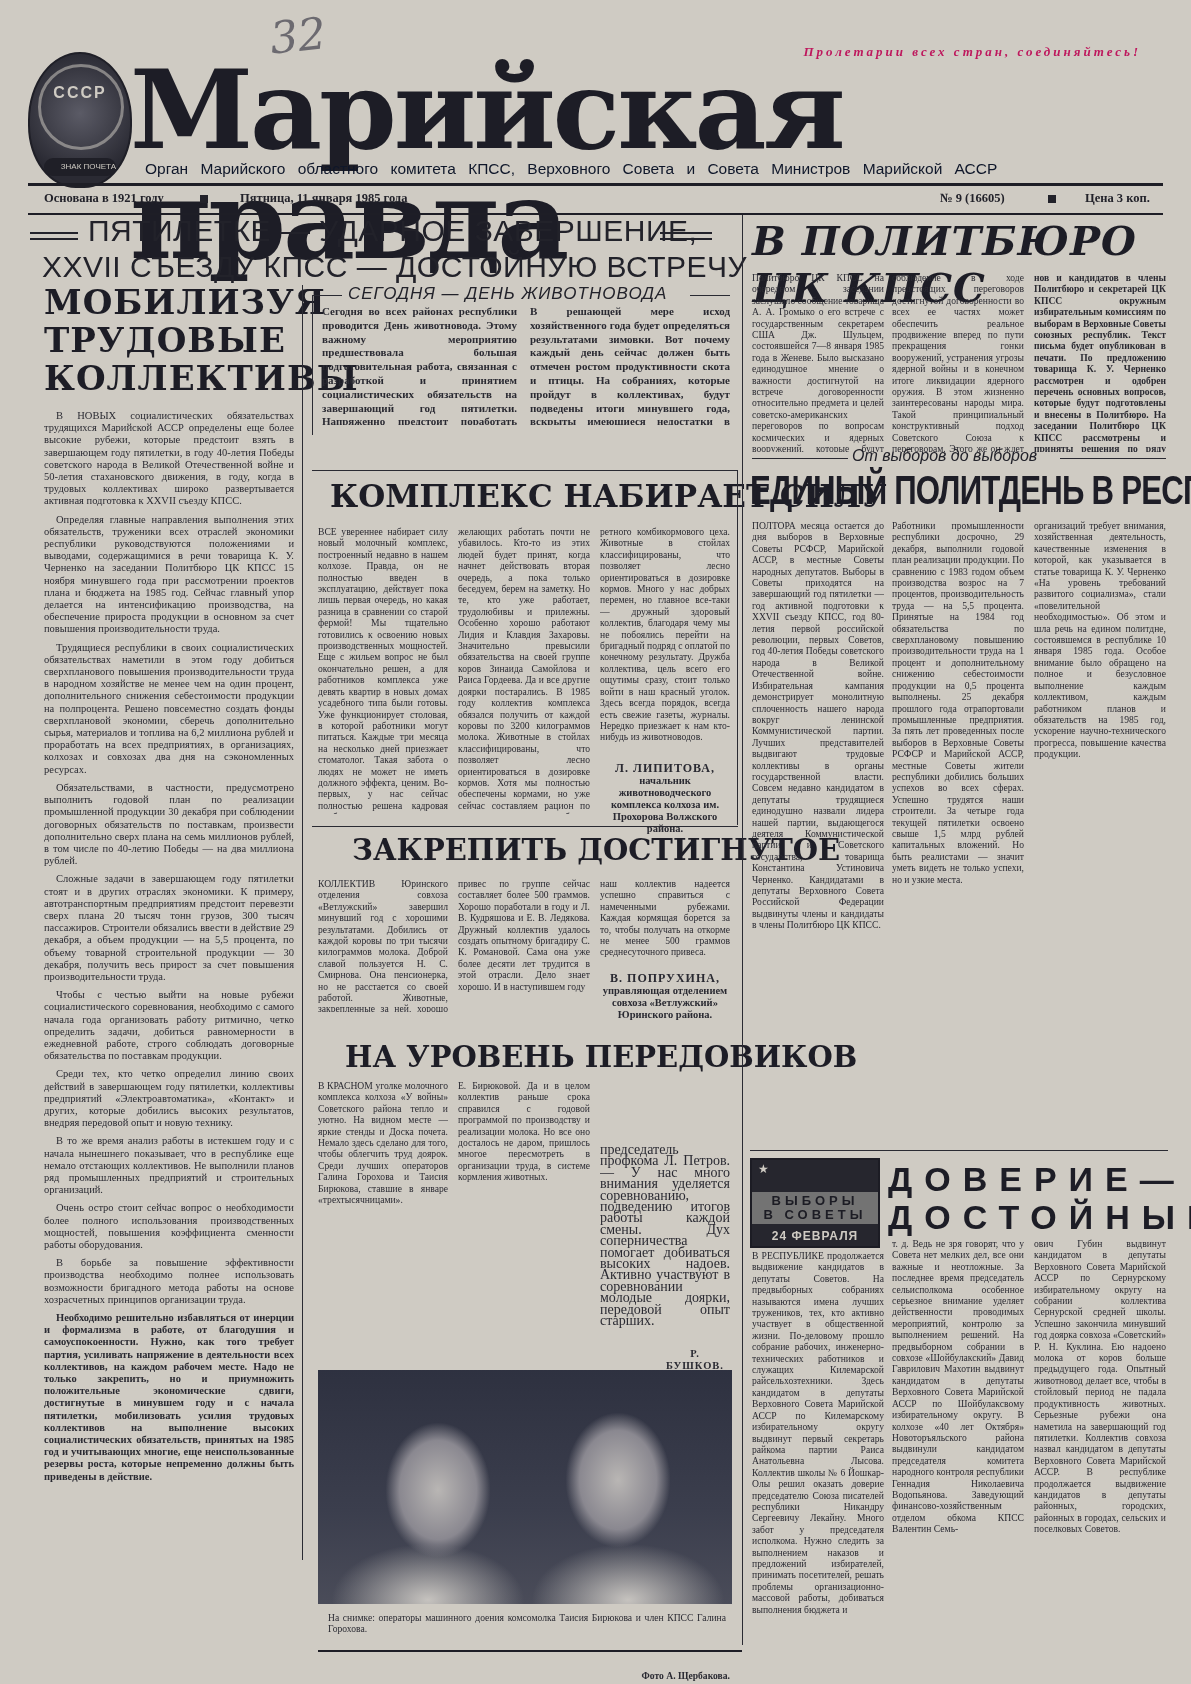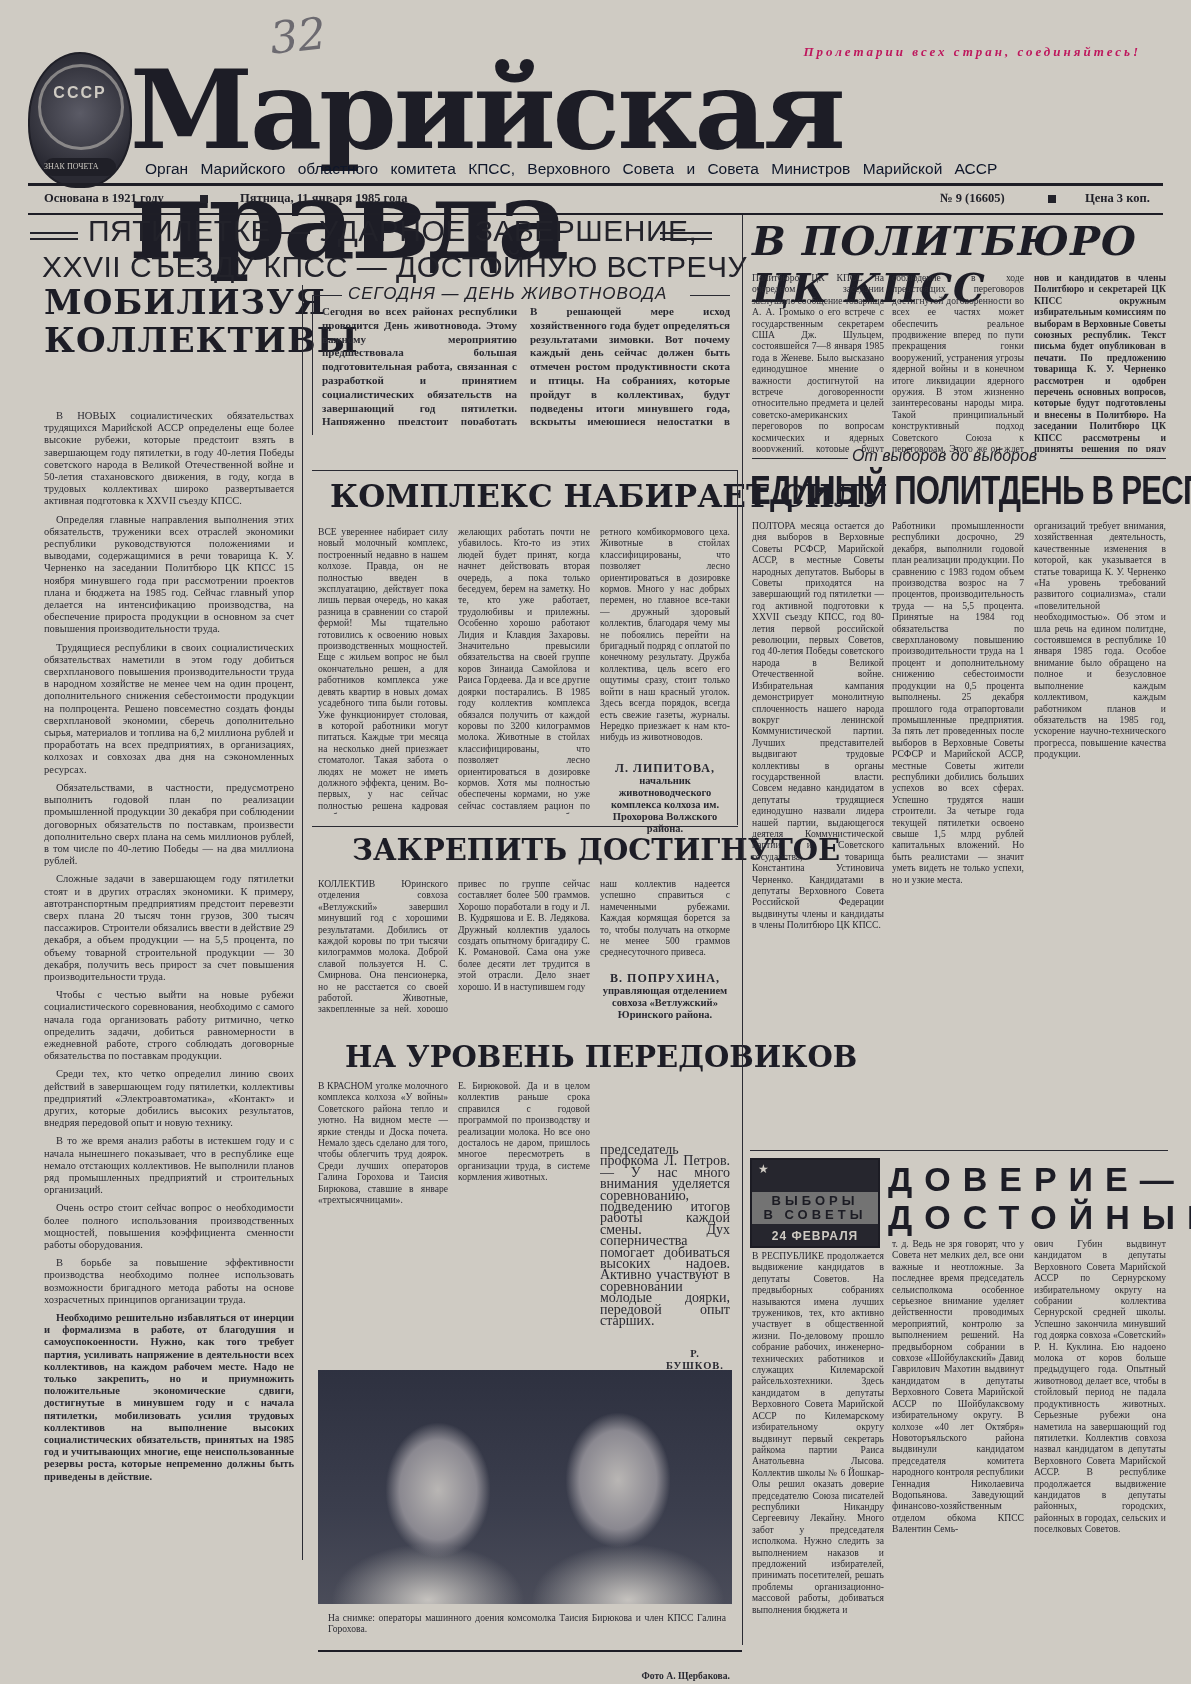--- a/index.html
+++ b/index.html
@@ -3,21 +3,21 @@
 <meta charset="utf-8">
 <style>
   html,body{margin:0;padding:0;}
   body{width:1191px;height:1684px;background:#cfcbc3;font-family:"Liberation Serif",serif;color:#1c1c22;position:relative;overflow:hidden;}
   .abs{position:absolute;}
   .hand{font-family:"DejaVu Serif",serif;font-style:italic;font-size:44px;color:#6c6a70;left:270px;top:10px;transform:rotate(-6deg);}
   .motto{right:50px;top:44px;font-style:italic;font-weight:bold;font-size:13px;letter-spacing:3px;color:#be185d;}
   .emblem{left:28px;top:52px;width:100px;height:132px;border-radius:50% 50% 46% 46%;background:radial-gradient(circle at 50% 45%,#5b5b66 0%,#2a2a33 70%);border:2px solid #1f1f27;}
   .emblem .ring{position:absolute;left:8px;top:10px;width:80px;height:80px;border-radius:50%;border:3px solid #c9c5bd;opacity:.55;}
   .emblem .cccp{position:absolute;left:0;right:0;top:30px;text-align:center;font-family:"Liberation Sans",sans-serif;font-weight:bold;font-size:16px;color:#cfcbc3;letter-spacing:2px;}
-  .emblem .znak{position:absolute;left:14px;right:14px;bottom:10px;height:18px;border-radius:10px;background:#1f1f27;color:#cfcbc3;font-family:Liberation Serif, serif;font-size:8px;text-align:left;line-height:18px;}
+  .emblem .znak{position:absolute;left:14px;right:14px;bottom:10px;height:18px;border-radius:10px;background:#1f1f27;color:#cfcbc3;font-family:Liberation Sans, sans-serif;font-size:8px;text-align:right;line-height:18px;}
   .masthead{left:130px;top:55px;font-family:"DejaVu Serif",serif;font-weight:bold;font-size:108px;line-height:110px;color:#1d1d26;letter-spacing:-3px;transform:scaleX(1.03);transform-origin:left;}
   .organ{left:145px;top:160px;font-family:"Liberation Sans",sans-serif;font-size:15.5px;color:#0f172a;word-spacing:8px;}
   .rule{background:#1e1e26;}
   .infobar{top:191px;font-family:"Liberation Serif",serif;font-weight:bold;font-size:12.5px;color:#22222a;}
   .sq{display:inline-block;width:8px;height:8px;background:#22222a;}
   .banner{font-family:"Liberation Sans",sans-serif;font-size:30px;color:#22222a;letter-spacing:.5px;}
   .bl{position:absolute;height:2px;background:#22222a;}
   .mob{left:44px;top:283px;width:250px;font-family:"DejaVu Serif",serif;font-weight:bold;font-size:34px;line-height:38px;color:#1d1d26;text-align:justify;text-align-last:justify;letter-spacing:1px;}
   .kicker{font-family:"Liberation Sans",sans-serif;font-style:italic;font-size:17px;color:#22222a;}
   .body{font-family:"Liberation Serif",serif;font-size:10.5px;line-height:12.2px;color:#2a2a32;text-align:justify;overflow:hidden;}
@@ -66,20 +66,21 @@
 
 <div class="abs bl" style="left:30px;top:232px;width:48px;"></div>
 <div class="abs bl" style="left:30px;top:238px;width:48px;"></div>
 <div class="abs banner" style="left:88px;top:214px;">ПЯТИЛЕТКЕ — УДАРНОЕ ЗАВЕРШЕНИЕ,</div>
 <div class="abs bl" style="left:660px;top:232px;width:52px;"></div>
 <div class="abs bl" style="left:660px;top:238px;width:52px;"></div>
 <div class="abs banner" style="left:42px;top:250px;">XXVII СЪЕЗДУ КПСС — ДОСТОЙНУЮ ВСТРЕЧУ</div>
 
 <div class="abs mob">
   <div>МОБИЛИЗУЯ</div>
+  <div>ТРУДОВЫЕ</div>
   <div>КОЛЛЕКТИВЫ</div>
 </div>
 <div class="abs body" style="left:44px;top:410px;width:250px;height:1150px;">
   <p>В НОВЫХ социалистических обязательствах трудящихся Марийской АССР определены еще более высокие рубежи, которые предстоит взять в завершающем году пятилетки, в году 40-летия Победы советского народа в Великой Отечественной войне и 50-летия стахановского движения, в году, когда в трудовых коллективах широко развертывается активная подготовка к XXVII съезду КПСС.</p>
   <p>Определяя главные направления выполнения этих обязательств, труженики всех отраслей экономики республики руководствуются положениями и выводами, содержащимися в речи товарища К. У. Черненко на заседании Политбюро ЦК КПСС 15 ноября минувшего года при рассмотрении проектов плана и бюджета на 1985 год. Сейчас главный упор делается на интенсификацию производства, на обеспечение прироста продукции в основном за счет повышения производительности труда.</p>
   <p>Трудящиеся республики в своих социалистических обязательствах наметили в этом году добиться сверхпланового повышения производительности труда в народном хозяйстве не менее чем на один процент, дополнительного снижения себестоимости продукции на полпроцента. Решено повсеместно создать фонды сверхплановой экономии, сберечь дополнительно сырья, материалов и топлива на 6,2 миллиона рублей и проработать на всех предприятиях, в организациях, колхозах и совхозах два дня на сэкономленных ресурсах.</p>
   <p>Обязательствами, в частности, предусмотрено выполнить годовой план по реализации промышленной продукции 30 декабря при соблюдении договорных обязательств по поставкам, произвести дополнительно сверх плана на семь миллионов рублей, в том числе по 40-летию Победы — на два миллиона рублей.</p>
   <p>Сложные задачи в завершающем году пятилетки стоят и в других отраслях экономики. К примеру, автотранспортным предприятиям предстоит перевезти сверх плана 20 тысяч тонн грузов, 300 тысяч пассажиров. Строители обязались ввести в действие 29 декабря, а объем продукции — на 5,5 процента, по объему товарной строительной продукции — 30 декабря, получить весь прирост за счет повышения производительности труда.</p>
   <p>Чтобы с честью выйти на новые рубежи социалистического соревнования, необходимо с самого начала года организовать работу ритмично, четко определить задачи, добиться равномерности в ежедневной работе, строго соблюдать договорные обязательства по поставкам продукции.</p>
   <p>Среди тех, кто четко определил линию своих действий в завершающем году пятилетки, коллективы предприятий «Электроавтоматика», «Контакт» и других, которые добились высоких результатов, внедряя передовой опыт и новую технику.</p>

